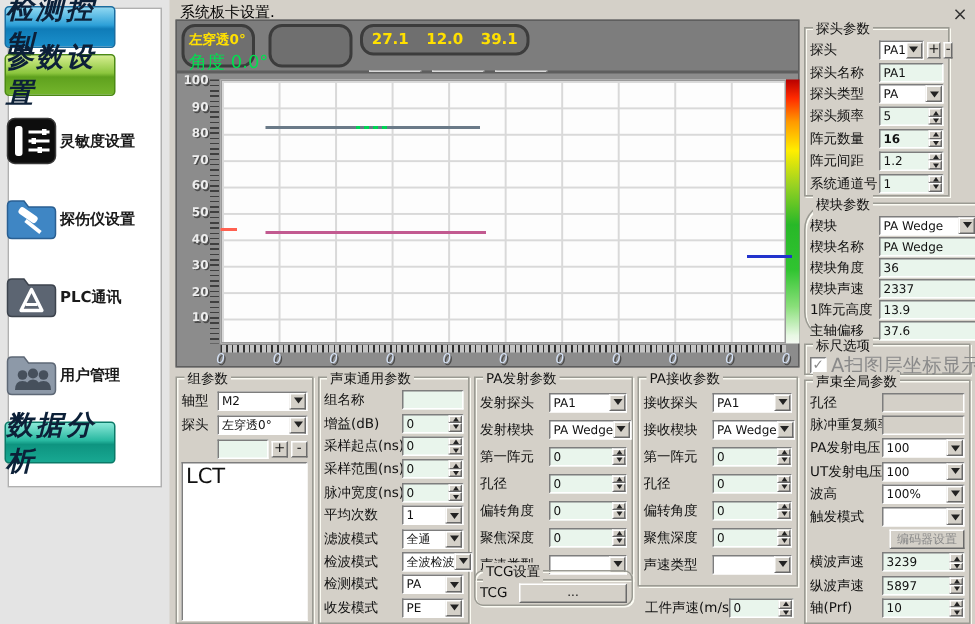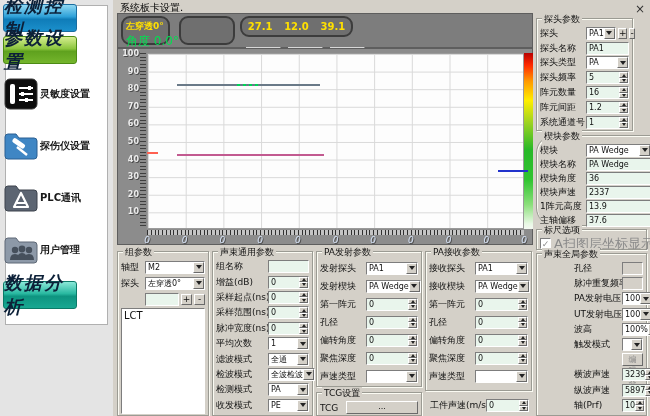--- a/index.html
+++ b/index.html
@@ -72,21 +72,21 @@
   .tri-up-s { width:0; height:0; border-left:2px solid transparent; border-right:2px solid transparent; border-bottom:3px solid #222; }
   .tri-dn-s { width:0; height:0; border-left:2px solid transparent; border-right:2px solid transparent; border-top:3px solid #222; }
   .pmbtn { width:11px; height:11px; margin-left:2px; background:#d4d0c8; border:1px solid; border-color:#fff #6a6a6a #6a6a6a #fff;
            font-size:9px; line-height:8px; text-align:center; cursor:pointer; }
   .fbtn { background:#d4d0c8; border:1px solid; border-color:#fff #6a6a6a #6a6a6a #fff; font-size:8px; height:13px;
           padding:0 4px; cursor:pointer; color:#111; text-align:center; }
   .fbtn.dis { color:#8a8a8a; }
   .chk { width:11px; height:11px; background:#fff; border:1px solid; border-color:#7d7d7d #fff #fff #7d7d7d;
          font-size:9px; line-height:10px; text-align:center; color:#8a8a8a; margin-right:3px; flex:0 0 11px; }
   .chklab { font-size:13px; color:#8a8a8a; white-space:nowrap; }
-  .listbox { margin:1px 3px; background:#fff; border:1px solid; border-color:#7d7d7d #fff #fff #7d7d7d; flex:1; font-size:10px; padding:1px 2px; }
+  .listbox { margin:1px 3px; background:#fff; border:1px solid; border-color:#7d7d7d #fff #fff #7d7d7d; flex:1; font-size:14px; padding:1px 2px; }
   .gflex { display:flex; flex-direction:column; height:100%; }
 </style>
 </head>
 <body>
 
 <div id="sidebar">
   <div id="side-panel"></div>
   <div class="side-btn" id="btn-detect">检测控制</div>
   <div class="side-btn" id="btn-param">参数设置</div>
 
@@ -410,21 +410,21 @@
     <div class="frow">
       <span class="flabel">声速类型</span>
       <div class="dd sunken">
         <span class="ddval"></span>
         <span class="ddbtn">
           <span class="tri-down"></span>
         </span>
       </div>
     </div>
   </div>
-<div class="gbox" id="g-tcg" style="left:316px; top:392px; width:106px; height:24px;  --lw:26px; --rh:15px;">
+<div class="gbox" id="g-tcg" style="left:316px; top:380px; width:106px; height:24px;border-radius:6px;  --lw:26px; --rh:15px;">
     <div class="gleg">TCG设置</div>
     <div class="frow">
       <span class="flabel">TCG</span>
       <div class="fbtn" style="flex: 1 1 0%;">...</div>
     </div>
   </div>
 <div class="gbox" id="g-rx" style="left:425px; top:251px; width:107px; height:140px; --lw:46px; --rh:18px;">
     <div class="gleg">PA接收参数</div>
     <div class="frow">
       <span class="flabel">接收探头</span>
@@ -560,21 +560,21 @@
             <span class="tri-up-s"></span>
           </span>
           <span class="spb">
             <span class="tri-dn-s"></span>
           </span>
         </span>
       </div>
     </div>
     <div class="frow">
       <span class="flabel">阵元数量</span>
-      <div class="sunken" style="flex: 1 1 0%;">
+      <div class="sunken" style="flex: 1 1 0%; font-weight: bold;">
         <span class="spinv">16</span>
         <span class="spinbtns">
           <span class="spb">
             <span class="tri-up-s"></span>
           </span>
           <span class="spb">
             <span class="tri-dn-s"></span>
           </span>
         </span>
       </div>
@@ -681,21 +681,21 @@
       </div>
     </div>
   </div>
 <div class="gbox" id="g-ruler" style="left:536px; top:229px; width:111px; height:21px;  --lw:46px; --rh:13px;">
     <div class="gleg">标尺选项</div>
     <div class="frow">
       <span class="chk">✓</span>
       <span class="chklab">A扫图层坐标显示</span>
     </div>
   </div>
-<div class="gbox" id="g-global" style="left:536px; top:253px; width:111px; height:163px;padding-left:34px; --lw:48px; --rh:15.2px;">
+<div class="gbox" id="g-global" style="left:536px; top:253px; width:111px; height:163px; --lw:48px; --rh:15.2px;">
     <div class="gleg">声束全局参数</div>
     <div class="frow">
       <span class="flabel">孔径</span>
       <div class="sunken tin dis"></div>
     </div>
     <div class="frow">
       <span class="flabel">脉冲重复频率</span>
       <div class="sunken tin dis"></div>
     </div>
     <div class="frow">

